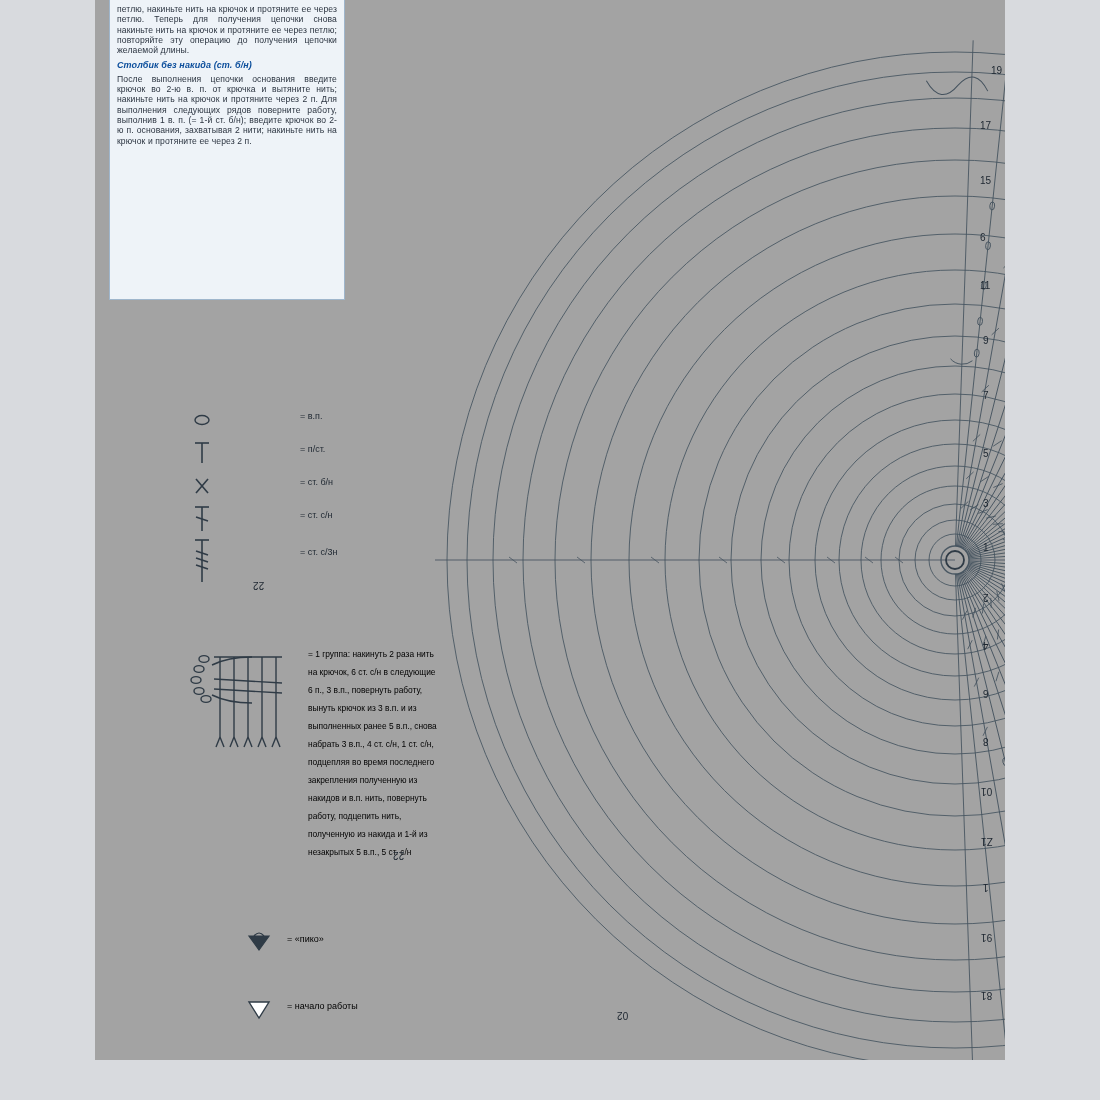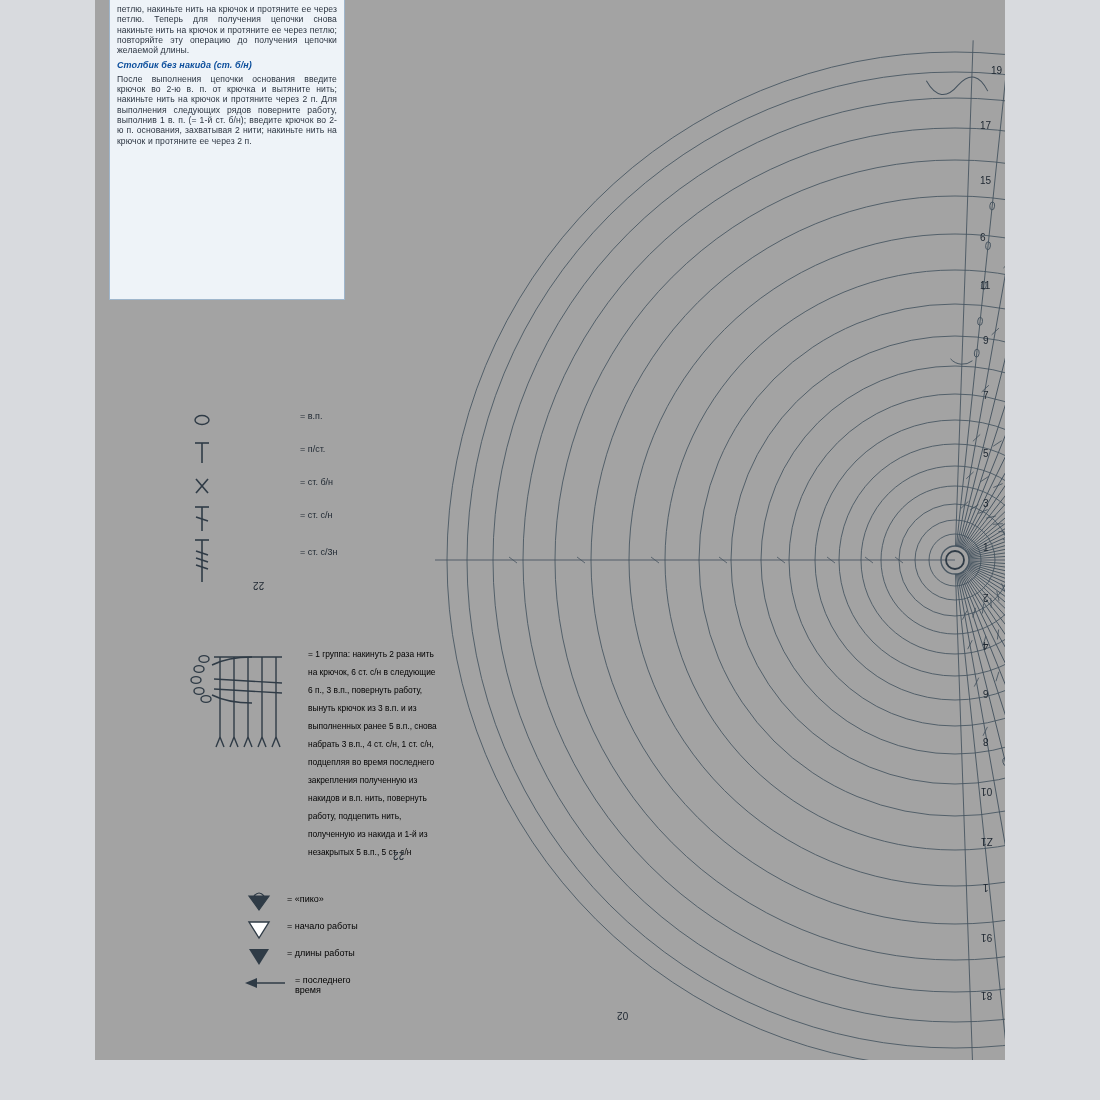--- a/index.html
+++ b/index.html
@@ -63,21 +63,21 @@
   }
   .lg-block .desc{
     position:absolute;left:118px;top:0;width:130px;
     font-size:8.4px;
     line-height:18px;
     text-align:left;
   }
   .lg-bottom{
     position:absolute;left:148px;top:890px;width:230px;
   }
-  .lb-row{position:relative;height:27px;}
+  .lb-row{position:relative;height:27px;margin-top:40px;}
   .lb-sym{position:absolute;left:0;top:0;width:36px;height:24px;}
   .lb-txt{position:absolute;left:44px;top:4px;font-size:9px;white-space:nowrap;}
   .lb-txt small{display:block;font-size:9px;}
   
   #chart{
     position:absolute;left:150px;top:-20px;width:760px;height:1080px;
   }
   #chart svg{display:block;}
   .rowlabel{
     position:absolute;

